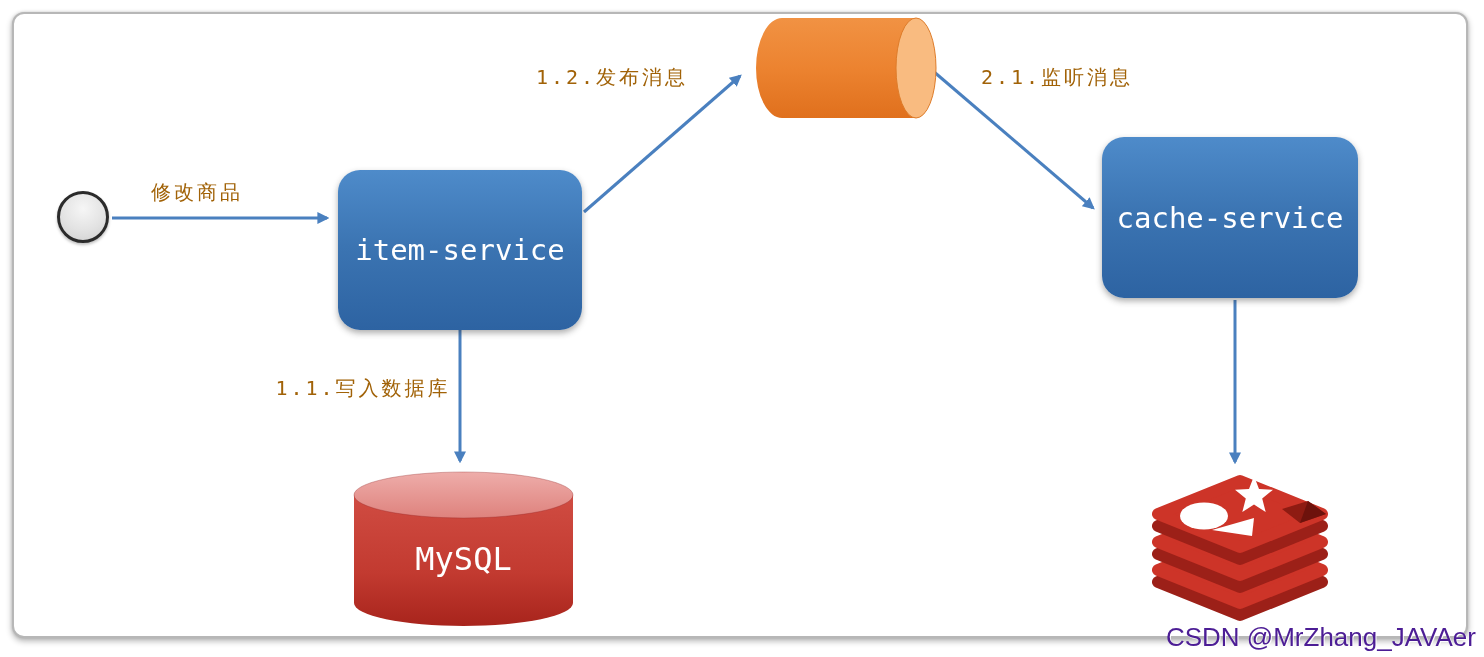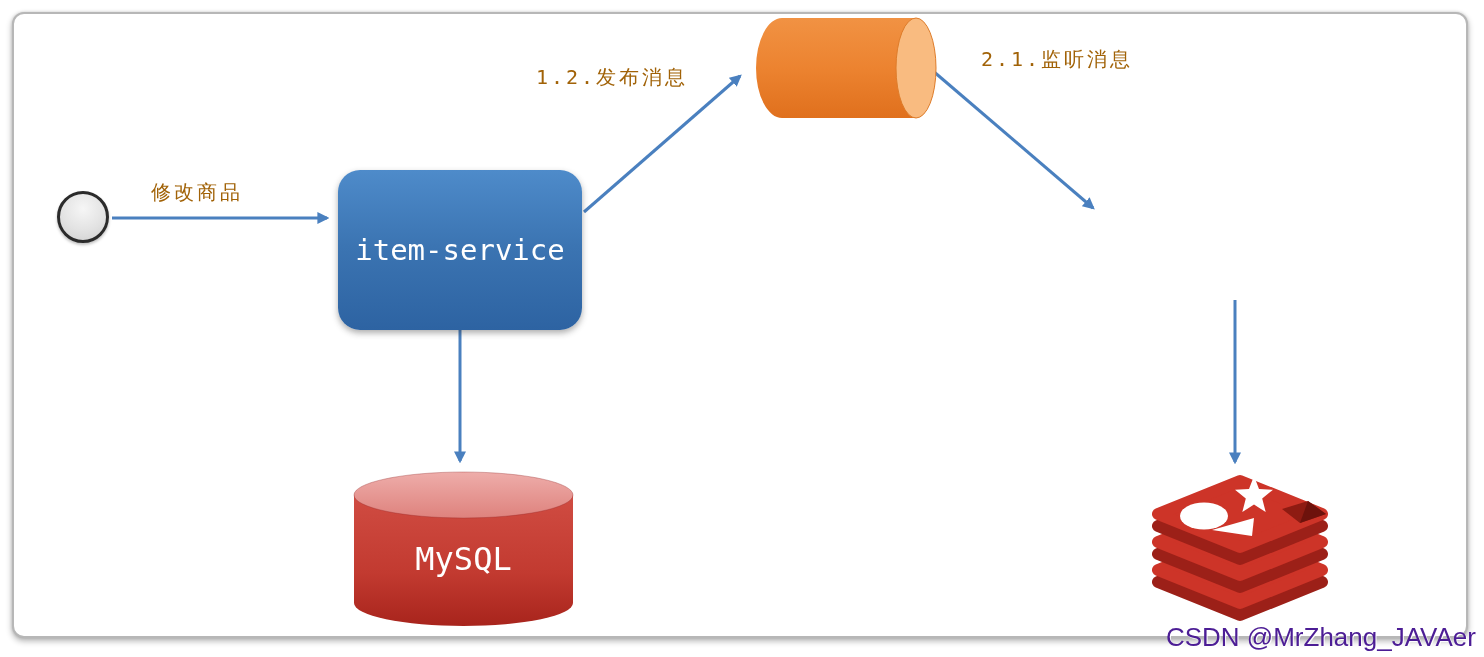--- a/index.html
+++ b/index.html
@@ -59,21 +59,21 @@
     white-space:nowrap;
     color:#a16207;
     font-family:"DejaVu Sans Mono","DejaVu Sans",sans-serif;
     font-size:20px;
     letter-spacing:3px;
     text-align:center;
   }
   .lbl-modify{left:197px;top:179px;}
   .lbl-write{left:363px;top:375px;}
   .lbl-publish{left:612px;top:64px;}
-  .lbl-listen{left:1057px;top:46px;}
+  .lbl-listen{left:1057px;top:64px;}
   .lbl-update{left:1325px;top:374px;}
 
   .watermark{
     position:absolute;
     right:8px;top:622px;
     color:#4c1d95;
     font-family:"Liberation Sans","DejaVu Sans",sans-serif;
     font-size:26px;
     text-shadow:1px 1px 0 rgba(255,255,255,.95);
   }
@@ -97,20 +97,23 @@
       <path d="M933,71 L1093,208" marker-end="url(#ah)"></path>
       <path d="M460,300 L460,461" marker-end="url(#ah)"></path>
       <path d="M1235,300 L1235,462" marker-end="url(#ah)"></path>
     </g>
   </svg>
 
   <div class="start-circle"></div>
 
   <div class="service-box box-item">
     <span>item-service</span>
+  </div>
+  <div class="service-box box-cache">
+    <span>cache-service</span>
   </div>
 
   <svg class="shape-svg" style="left:746px;top:14px;" width="192" height="108" viewBox="0 0 192 108">
     <defs>
       <linearGradient id="mqBody" x1="0" y1="0" x2="0" y2="1">
         <stop offset="0" stop-color="#f19243"></stop>
         <stop offset="0.5" stop-color="#ec8330"></stop>
         <stop offset="1" stop-color="#e0701d"></stop>
       </linearGradient>
     </defs>
@@ -151,18 +154,19 @@
     </g>
 
     <ellipse cx="54" cy="42" rx="24" ry="13.5" fill="#ffffff"></ellipse>
     <polygon fill="#ffffff" points="104,2 109,15.1 123,15.8 112.2,24.6 115.7,38.1 104,30.5 92.3,38.1 95.8,24.6 85,15.8 99,15.1"></polygon>
     <polygon fill="#ffffff" points="62,56 104,44 102,62"></polygon>
     <polygon fill="#8e1b12" points="132,35 158,27 176,40 150,49"></polygon>
     <polygon fill="#6d120c" points="158,27 176,40 150,49"></polygon>
   </svg>
 
   <div class="edge-label lbl-modify">修改商品</div>
+  <div class="edge-label lbl-write">1.1.写入数据库</div>
   <div class="edge-label lbl-publish">1.2.发布消息</div>
   <div class="edge-label lbl-listen">2.1.监听消息</div>
 
   <div class="watermark">CSDN @MrZhang_JAVAer</div>
 
 </div>
 
 </body></html>

